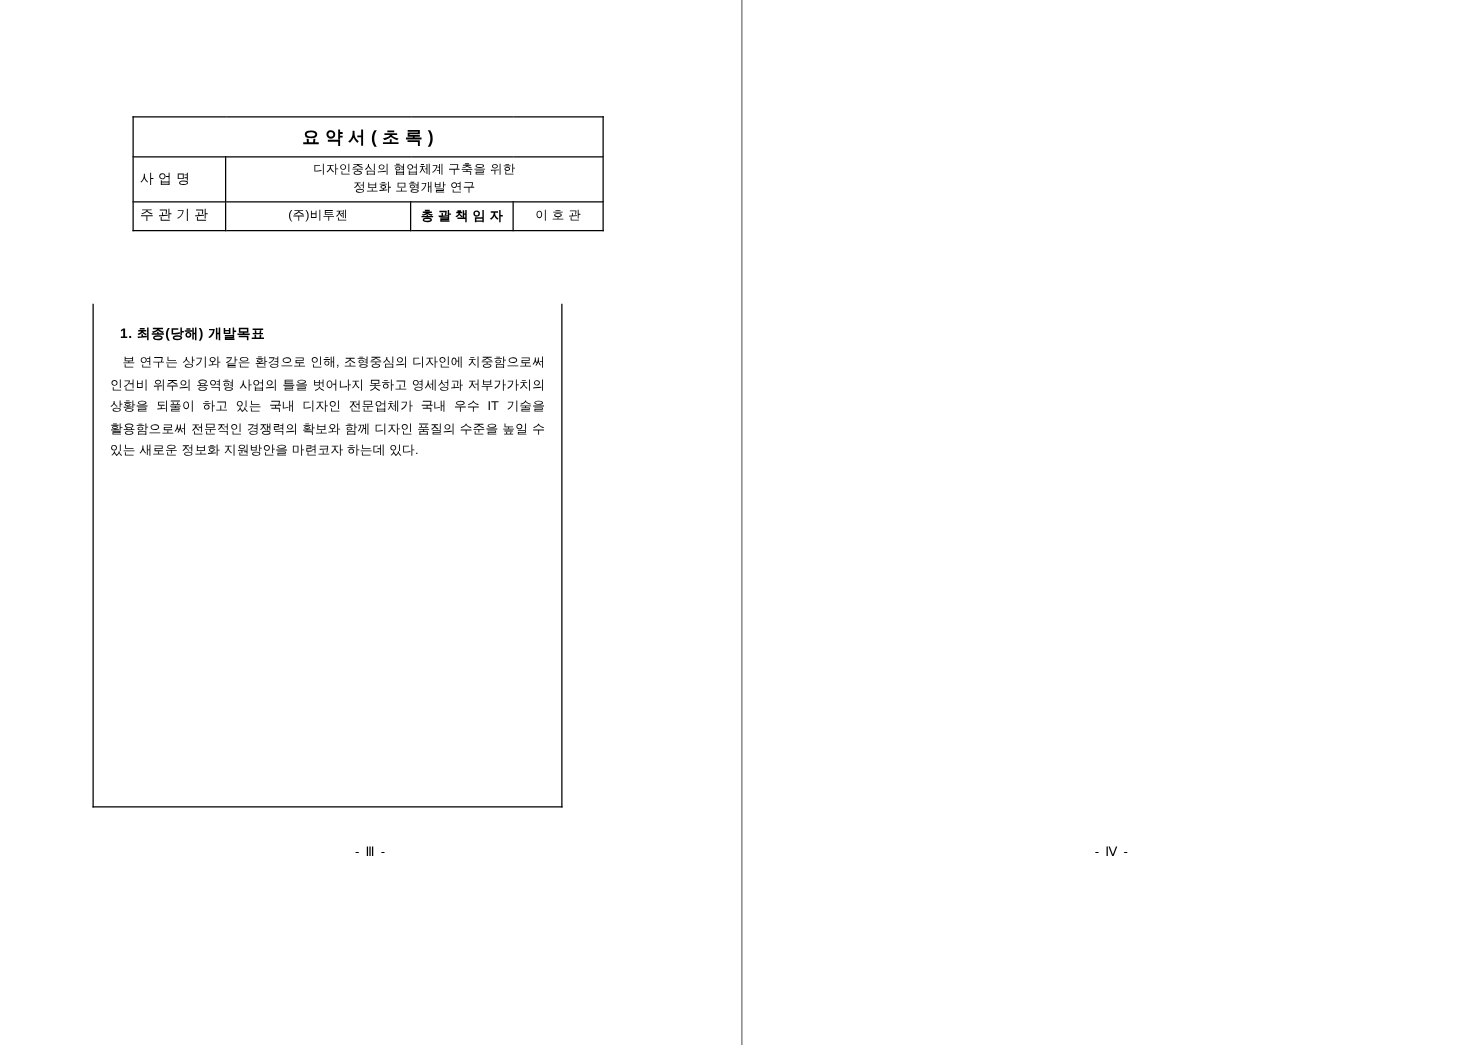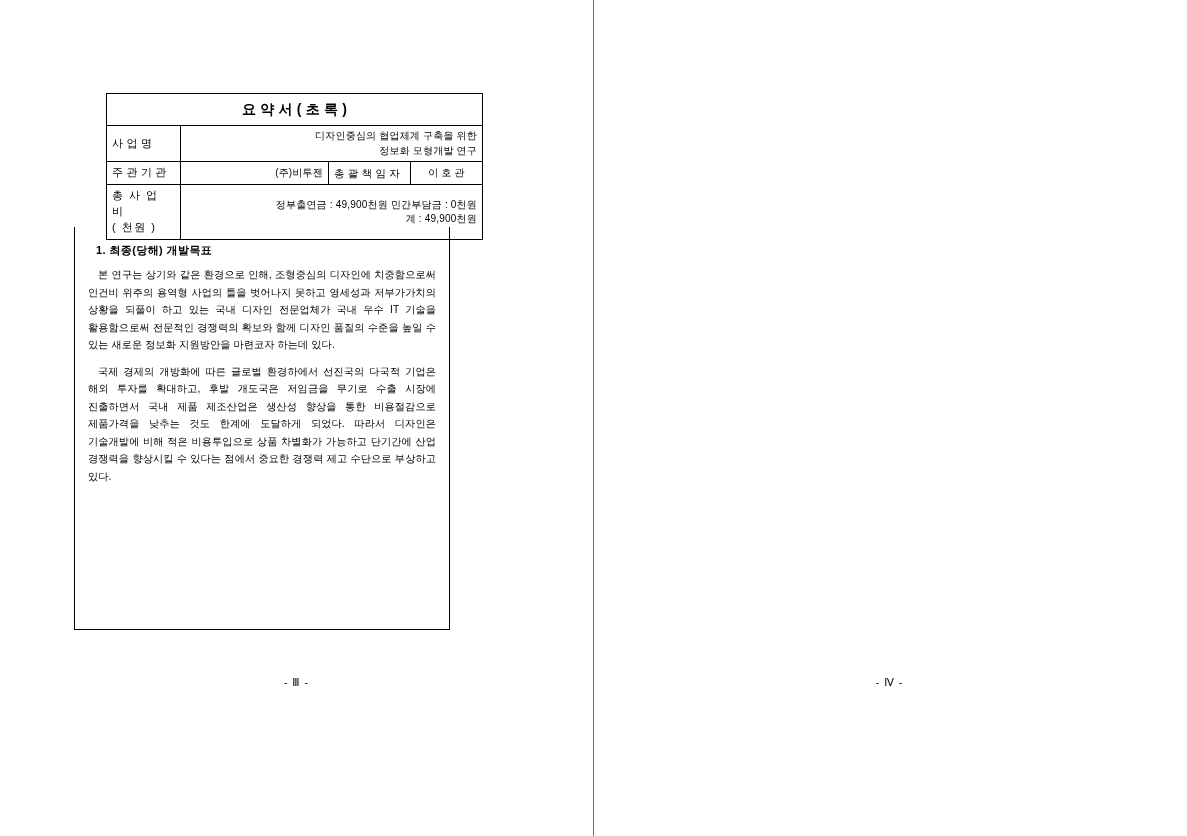--- a/index.html
+++ b/index.html
@@ -66,42 +66,43 @@
     background: #ffffff;
   }
   .lbl {
     text-align: left;
     letter-spacing: 2.5px;
     white-space: nowrap;
     width: 74px;
     font-size: 11px;
   }
   .lbl2 {
-    text-align: left;
+    text-align: center;
     letter-spacing: 1.5px;
     white-space: nowrap;
     line-height: 1.3;
+    font-weight: bold;
   }
   .val {
-    text-align: right;
+    text-align: center;
     font-size: 10px;
   }
   .val-center {
     text-align: center;
     font-size: 10px;
     letter-spacing: 1px;
   }
   .two-line {
     line-height: 1.4;
   }
 
   .body-box {
     position: absolute;
     left: 74px;
-    top: 227px;
+    top: 243px;
     width: 376px;
     height: 403px;
     border: 1px solid #000000;
     border-top: none;
     box-sizing: border-box;
     padding: 14px 13px 10px 13px;
   }
   h2.sec {
     font-size: 11px;
     font-weight: bold;
@@ -153,34 +154,27 @@
             <td class="lbl">사 업 명</td>
             <td class="val two-line" colspan="3" style="white-space:pre-line;">디자인중심의 협업체계 구축을 위한
 정보화 모형개발 연구</td>
           </tr>
           <tr>
             <td class="lbl">주 관 기 관</td>
             <td class="val">(주)비투젠</td>
             <td class="lbl2">총 괄 책 임 자</td>
             <td class="val-center">이 호 관</td>
           </tr>
-          <tr>
-            <td class="lbl" style="white-space:pre-line; letter-spacing:1.5px;">총 사 업 비
-( 천원 )</td>
-            <td class="val two-line" colspan="3" style="white-space:pre-line;">정부출연금 : 49,900천원   민간부담금 : 0천원
-계 : 49,900천원</td>
-          </tr>
         </tbody>
       </table>
     </div>
 
     <div class="body-box">
       <h2 class="sec first">1. 최종(당해) 개발목표</h2>
       <p class="para">본 연구는 상기와 같은 환경으로 인해, 조형중심의 디자인에 치중함으로써 인건비 위주의 용역형 사업의 틀을 벗어나지 못하고 영세성과 저부가가치의 상황을 되풀이 하고 있는 국내 디자인 전문업체가 국내 우수 IT 기술을 활용함으로써 전문적인 경쟁력의 확보와 함께 디자인 품질의 수준을 높일 수 있는 새로운 정보화 지원방안을 마련코자 하는데 있다.</p>
-      <p class="para">국제 경제의 개방화에 따른 글로벌 환경하에서 선진국의 다국적 기업은 해외 투자를 확대하고, 후발 개도국은 저임금을 무기로 수출 시장에 진출하면서 국내 제품 제조산업은 생산성 향상을 통한 비용절감으로 제품가격을 낮추는 것도 한계에 도달하게 되었다. 따라서 디자인은 기술개발에 비해 적은 비용투입으로 상품 차별화가 가능하고 단기간에 산업 경쟁력을 향상시킬 수 있다는 점에서 중요한 경쟁력 제고 수단으로 부상하고 있다.</p>
     </div>
 
     <div class="folio folio-left">- Ⅲ -</div>
   </div>
 
   <div class="gutter"></div>
 
   <div class="page">
 
     <div class="folio folio-right">- Ⅳ -</div>

